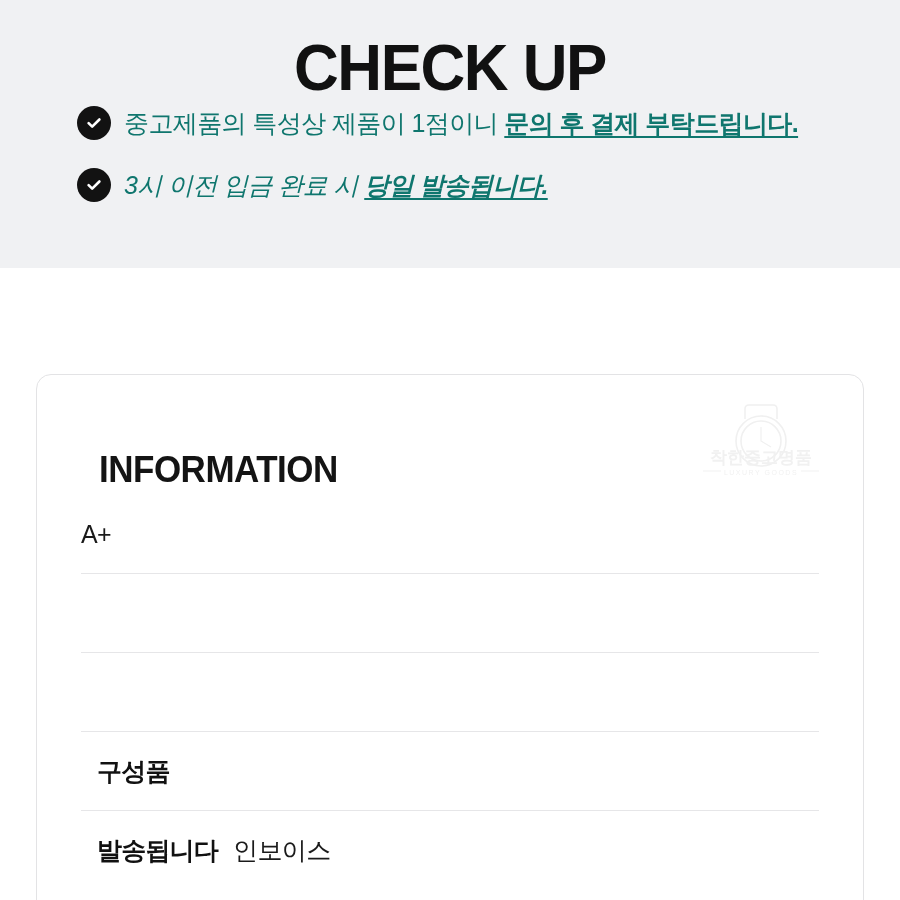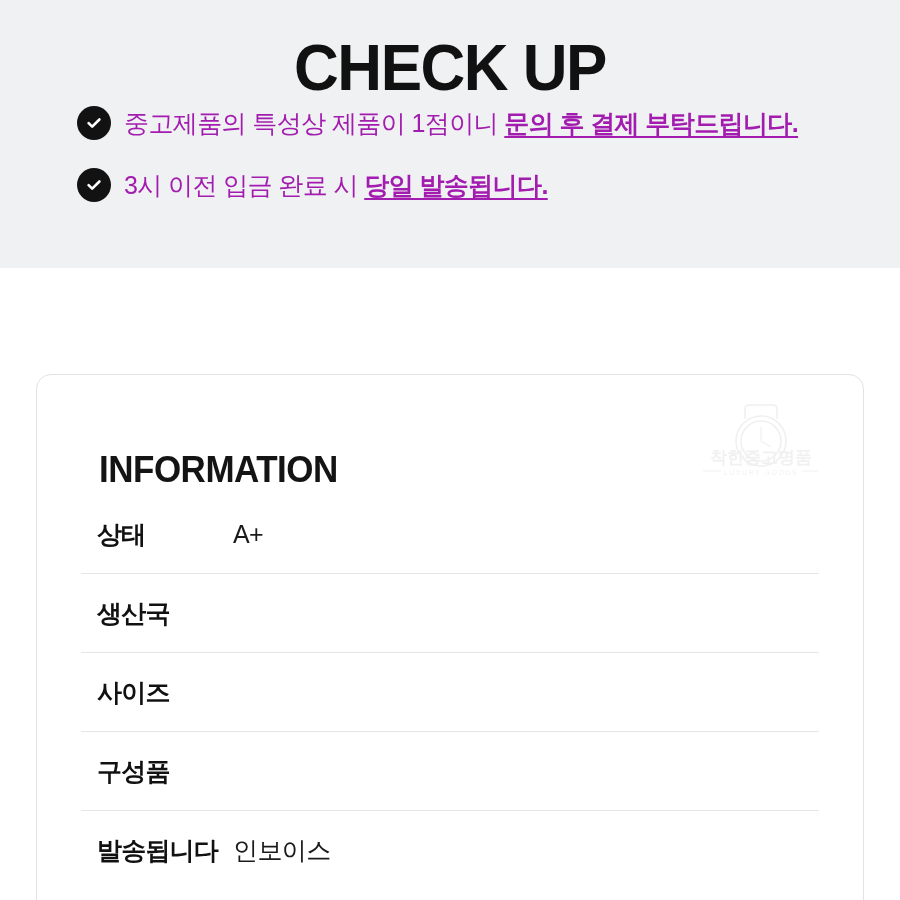--- a/index.html
+++ b/index.html
@@ -55,21 +55,21 @@
     left: 77px;
     top: 104px;
     width: 790px;
   }
 
   .bullet-row {
     display: flex;
     align-items: flex-start;
     margin-bottom: 24px;
   }
-  .bullet-row:last-child { margin-bottom: 7px; }
+  .bullet-row:last-child { margin-bottom: 7px; font-style: italic; }
 
   .check-icon {
     flex: 0 0 auto;
     width: 34px;
     height: 34px;
     border-radius: 50%;
     background: #121212;
     position: relative;
     margin-top: 2px;
   }
@@ -78,21 +78,21 @@
     left: 50%;
     top: 50%;
     transform: translate(-50%, -50%);
     display: block;
   }
 
   .bullet-text {
     margin-left: 13px;
     font-size: 25px;
     line-height: 38px;
-    color: #a21caf;
+    color: #0f766e;
     letter-spacing: -0.6px;
     white-space: nowrap;
   }
   .bullet-text .em {
     font-weight: 700;
     text-decoration: underline;
     text-underline-offset: 4px;
     text-decoration-thickness: 2px;
   }
 
@@ -220,30 +220,27 @@
         <g stroke="#f1f1f1" stroke-width="1.2">
           <line x1="8" y1="70" x2="26" y2="70"></line>
           <line x1="106" y1="70" x2="124" y2="70"></line>
         </g>
       </svg>
     </div>
 
     <div class="info-table">
 
       <div class="info-row first">
-        <div class="info-label">상태</div>
         <div class="info-value">A+</div>
       </div>
 
       <div class="info-row">
-        <div class="info-label">생산국</div>
-      </div>
-
-      <div class="info-row">
-        <div class="info-label">사이즈</div>
+      </div>
+
+      <div class="info-row">
       </div>
 
       <div class="info-row">
         <div class="info-label">구성품</div>
       </div>
 
       <div class="info-row">
         <div class="info-label">발송됩니다</div>
         <div class="info-value">인보이스</div>
       </div>

